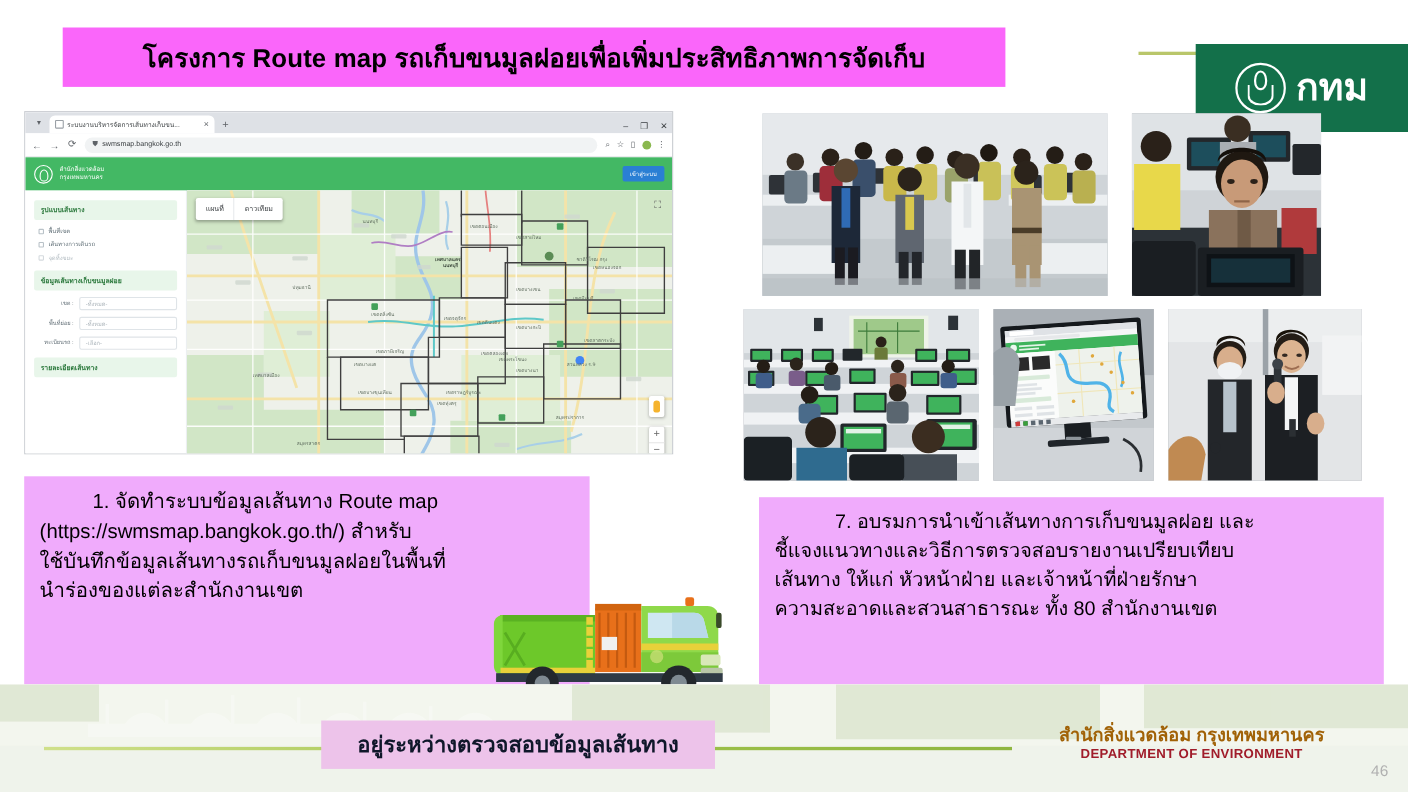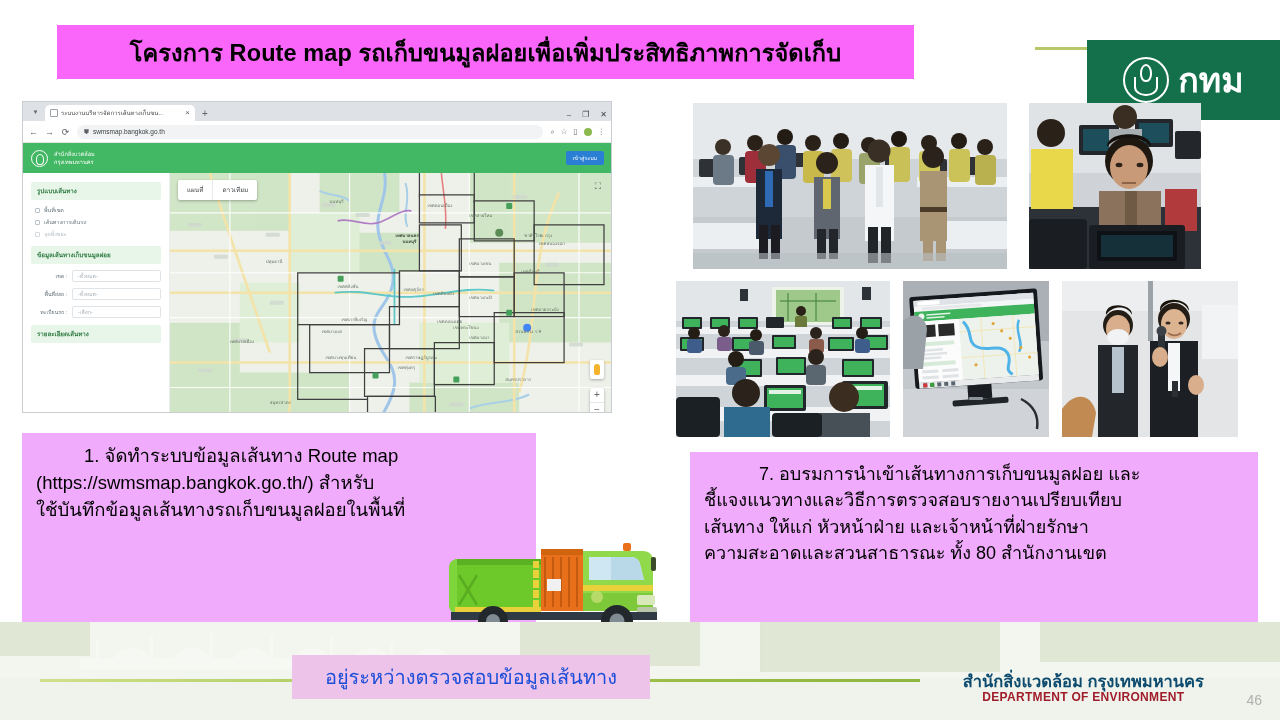--- a/index.html
+++ b/index.html
@@ -343,28 +343,28 @@
     width: 880px; height: 3px;
     background: linear-gradient(90deg,#cfe08a 0%, #9fc24a 55%, #8fb641 100%);
   }
   .footer-pill {
     position: absolute; left: 292px; top: 655px;
     width: 358px; height: 44px;
     background: #edc3ea;
     display: flex; align-items: center; justify-content: center;
   }
   .footer-pill span {
-    font-size: 20px; font-weight: 400; color: #1d4ed8; white-space: nowrap;
+    font-size: 20px; font-weight: 700; color: #0f172a; white-space: nowrap;
   }
   .footer-org {
     position: absolute; right: 76px; top: 660px;
     text-align: center; line-height: 1.15;
   }
   .footer-org .th {
-    font-size: 16.5px; font-weight: 700; color: #0c4a6e; white-space: nowrap; margin-top: 12px;
+    font-size: 16.5px; font-weight: 700; color: #a16207; white-space: nowrap;
   }
   .footer-org .en {
     font-size: 12px; font-weight: 700; color: #a01c2a; letter-spacing: .3px; white-space: nowrap;
   }
   .page-num {
     position: absolute; right: 18px; top: 692px;
     font-size: 14px; color: #b0b0b0;
   }
 </style>
 </head>
@@ -955,20 +955,21 @@
       </g>
 
       <path d="M0 128c12 -18 30 -16 34 4l-4 24H0z" fill="#c08a52"></path>
     </svg>
   </div>
 
   <div class="cap" id="cap-1">
     <p class="indent">1. จัดทำระบบข้อมูลเส้นทาง Route map</p>
     <p>(https://swmsmap.bangkok.go.th/) สำหรับ</p>
     <p>ใช้บันทึกข้อมูลเส้นทางรถเก็บขนมูลฝอยในพื้นที่</p>
+    <p>นำร่องของแต่ละสำนักงานเขต</p>
   </div>
 
   <div class="truck">
     <svg viewBox="0 0 230 122" width="230" height="122">
 
       <path d="M14 36h86v54H14z" fill="#6dc82a"></path>
       <path d="M14 36h86v6H14z" fill="#5ab222"></path>
       <path d="M8 44c0 -6 6 -8 8 -8v54H14c-4 0 -6 -4 -6 -8z" fill="#7fd63c"></path>
       <path d="M18 52l18 30M36 52L18 82" stroke="#58ad20" stroke-width="2.5" fill="none"></path>
       <rect x="14" y="84" width="86" height="5" fill="#e8d13a"></rect>

